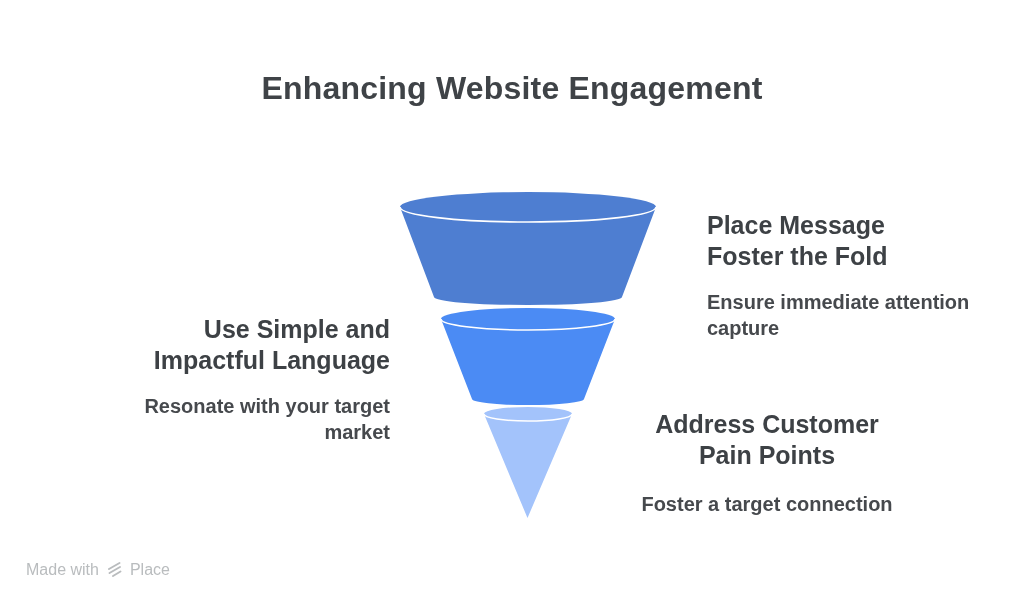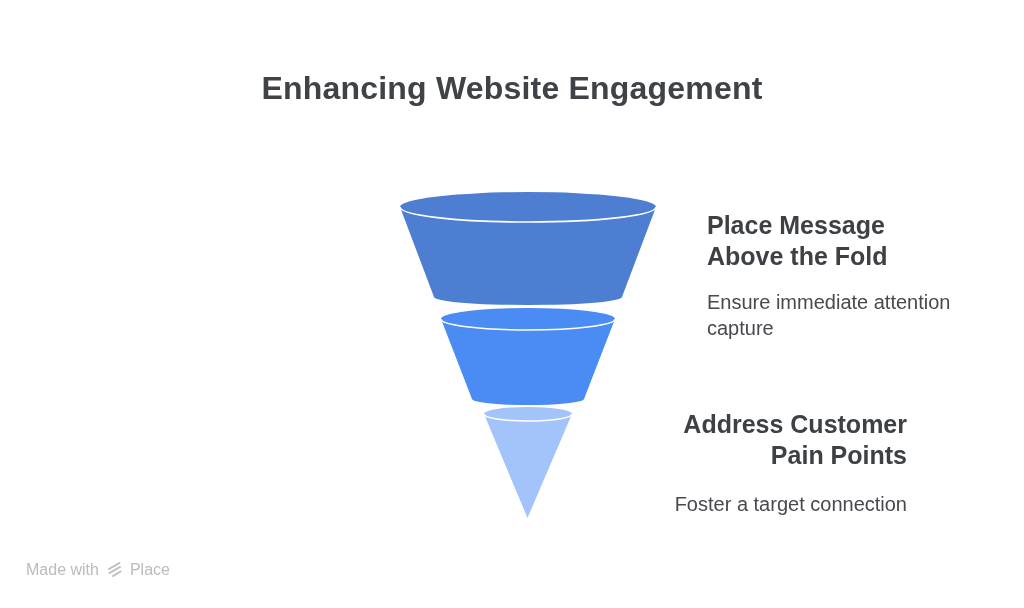--- a/index.html
+++ b/index.html
@@ -35,30 +35,30 @@
   }
   .callout-heading {
     font-size: 25px;
     font-weight: 700;
     line-height: 31px;
     color: #3d4145;
     white-space: pre-line;
   }
   .callout-desc {
     font-size: 20px;
-    font-weight: 400;
+    font-weight: 700;
     line-height: 26px;
     color: #46494d;
     white-space: pre-line;
   }
   .callout-1 { left: 707px; top: 210px; width: 280px; text-align: left; }
   .callout-1 .callout-desc { margin-top: 17px; }
   .callout-2 { left: 90px; top: 314px; width: 300px; text-align: right; }
   .callout-2 .callout-desc { margin-top: 17px; }
-  .callout-3 { left: 627px; top: 409px; width: 280px; text-align: right; }
+  .callout-3 { left: 627px; top: 409px; width: 280px; text-align: center; }
   .callout-3 .callout-desc { margin-top: 20px; }
   .watermark {
     position: absolute;
     left: 26px;
     top: 561px;
     display: flex;
     align-items: center;
     gap: 7px;
     color: #b9bcbe;
     font-size: 16px;
@@ -89,25 +89,31 @@
 
     <g>
       <path d="M 89 228 A 44 7 0 0 0 177 228 L 132.5 332 Z" fill="#a3c3fb"></path>
       <ellipse cx="133" cy="228" rx="44" ry="7" fill="#a3c3fb"></ellipse>
       <path d="M 89 228 A 44 7 0 0 0 177 228" fill="none" stroke="#ffffff" stroke-width="1.5"></path>
     </g>
   </svg>
 
   <div class="callout callout-1">
     <div class="callout-heading">Place Message
-Above the Fold</div>
+Foster the Fold</div>
     <div class="callout-desc">Ensure immediate attention
 capture</div>
   </div>
 
+  <div class="callout callout-2">
+    <div class="callout-heading">Use Simple and
+Impactful Language</div>
+    <div class="callout-desc">Resonate with your target
+market</div>
+  </div>
 
   <div class="callout callout-3">
     <div class="callout-heading">Address Customer
 Pain Points</div>
     <div class="callout-desc">Foster a target connection</div>
   </div>
 
   <div class="watermark">
     <span>Made with</span>
     <span class="napkin-icon">

